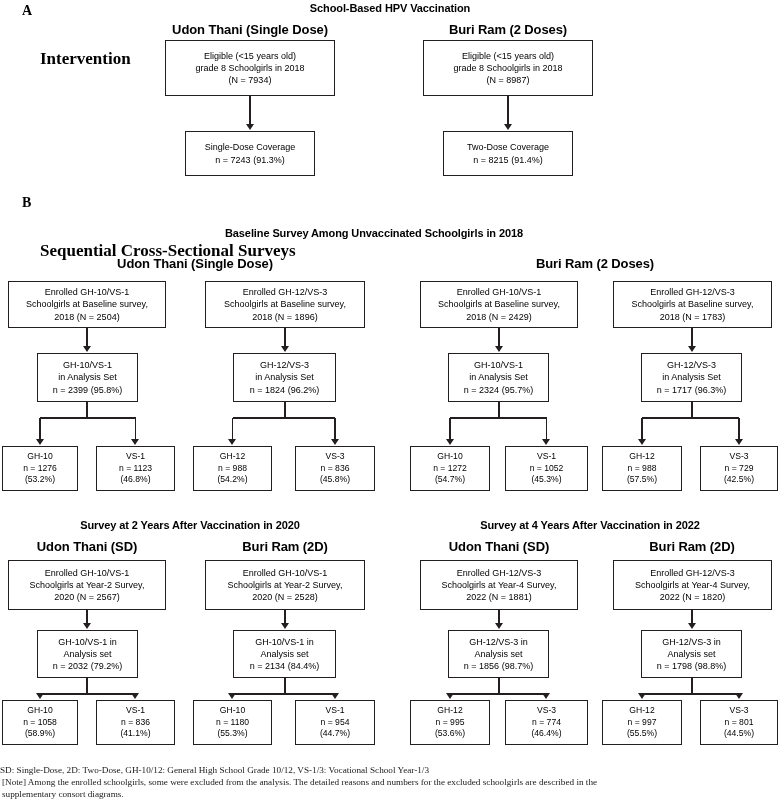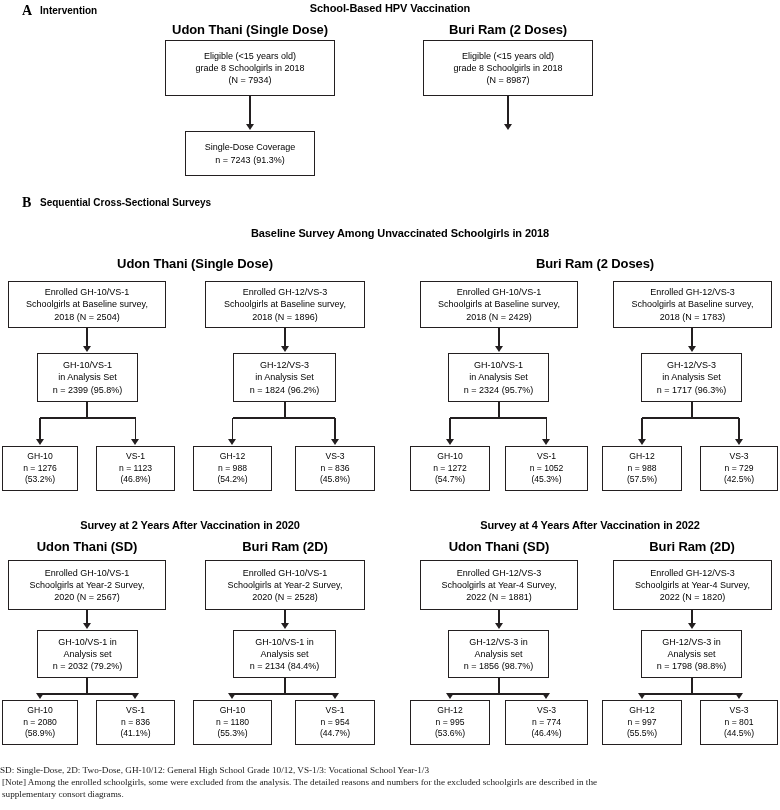--- a/index.html
+++ b/index.html
@@ -2,22 +2,22 @@
 <html><head>
 <meta charset="utf-8">
 <style>
   html,body{margin:0;padding:0;background:#ffffff;}
   body{width:780px;height:810px;position:relative;overflow:hidden;
        font-family:"Liberation Sans", sans-serif;color:#000;}
   .stage{position:absolute;left:0;top:0;width:780px;height:810px;}
 
   .panel-letter{position:absolute;font-family:"Liberation Serif",serif;
       font-weight:bold;font-size:14px;line-height:14px;}
-  .panel-title{position:absolute;font-family:Liberation Sans, sans-serif;
-      font-weight:bold;font-size:10px;line-height:12px;}
+  .panel-title{position:absolute;font-family:Liberation Serif, serif;
+      font-weight:bold;font-size:17px;line-height:12px;margin-top:48px;}
 
   .sec-title{position:absolute;text-align:center;font-weight:bold;
       font-size:11px;line-height:12px;letter-spacing:-0.1px;}
   .grp-title{position:absolute;text-align:center;font-weight:bold;
       font-size:13px;line-height:11px;letter-spacing:-0.1px;}
 
   .box{position:absolute;border:1.4px solid #231f20;background:#fff;
        box-sizing:border-box;display:flex;flex-direction:column;
        align-items:center;justify-content:center;text-align:center;
        font-size:8.6px;line-height:11.4px;padding:2px 3px;}
@@ -52,23 +52,27 @@
       <span class="ln">n = 7243 (91.3%)</span>
     </div>
     <div class="grp-title" style="left: 398px; top: 24px; width: 220px;">Buri Ram (2 Doses)</div>
     <div class="box big" style="left: 423px; top: 40px; width: 170px; height: 56px;">
       <span class="ln">Eligible (&lt;15 years old)</span>
       <span class="ln">grade 8 Schoolgirls in 2018</span>
       <span class="ln">(N = 8987)</span>
     </div>
     <div class="vline" style="left: 507.35px; top: 96px; height: 29px;"></div>
     <div class="arrow" style="left: 503.8px; top: 124.3px;"></div>
+    <div class="box big" style="left: 443px; top: 131px; width: 130px; height: 45px;">
+      <span class="ln">Two-Dose Coverage</span>
+      <span class="ln">n = 8215 (91.4%)</span>
+    </div>
     <div class="panel-letter" style="left: 22px; top: 196px;">B</div>
     <div class="panel-title" style="left: 40px; top: 197px;">Sequential Cross-Sectional Surveys</div>
-    <div class="sec-title" style="left: 200px; top: 227px; width: 400px;">Baseline Survey Among Unvaccinated Schoolgirls in 2018</div>
+    <div class="sec-title" style="left: 174px; top: 227px; width: 400px;">Baseline Survey Among Unvaccinated Schoolgirls in 2018</div>
     <div class="grp-title" style="left: 75px; top: 258px; width: 240px;">Udon Thani (Single Dose)</div>
     <div class="box big" style="left: 8px; top: 281px; width: 158px; height: 47px;">
       <span class="ln">Enrolled GH-10/VS-1</span>
       <span class="ln">Schoolgirls at Baseline survey,</span>
       <span class="ln">2018 (N = 2504)</span>
     </div>
     <div class="vline" style="left: 86.35px; top: 328px; height: 19px;"></div>
     <div class="arrow" style="left: 82.8px; top: 346.3px;"></div>
     <div class="box big" style="left: 37px; top: 353px; width: 101px; height: 49px;">
       <span class="ln">GH-10/VS-1</span>
@@ -190,21 +194,21 @@
       <span class="ln">GH-10/VS-1 in</span>
       <span class="ln">Analysis set</span>
       <span class="ln">n = 2032 (79.2%)</span>
     </div>
     <div class="vline" style="left: 86.35px; top: 678px; height: 16px;"></div>
     <div class="hline" style="left: 40px; top: 693.35px; width: 95.5px;"></div>
     <div class="vline" style="left: 39.35px; top: 694px; height: 0px;"></div>
     <div class="arrow" style="left: 35.8px; top: 693.3px;"></div>
     <div class="box" style="left: 2px; top: 700px; width: 76px; height: 45px;">
       <span class="ln">GH-10</span>
-      <span class="ln">n = 2080</span>
+      <span class="ln">n = 1058</span>
       <span class="ln">(58.9%)</span>
     </div>
     <div class="vline" style="left: 134.85px; top: 694px; height: 0px;"></div>
     <div class="arrow" style="left: 131.3px; top: 693.3px;"></div>
     <div class="box" style="left: 96px; top: 700px; width: 79px; height: 45px;">
       <span class="ln">VS-1</span>
       <span class="ln">n = 836</span>
       <span class="ln">(41.1%)</span>
     </div>
     <div class="grp-title" style="left: 165px; top: 541px; width: 240px;">Buri Ram (2D)</div>

